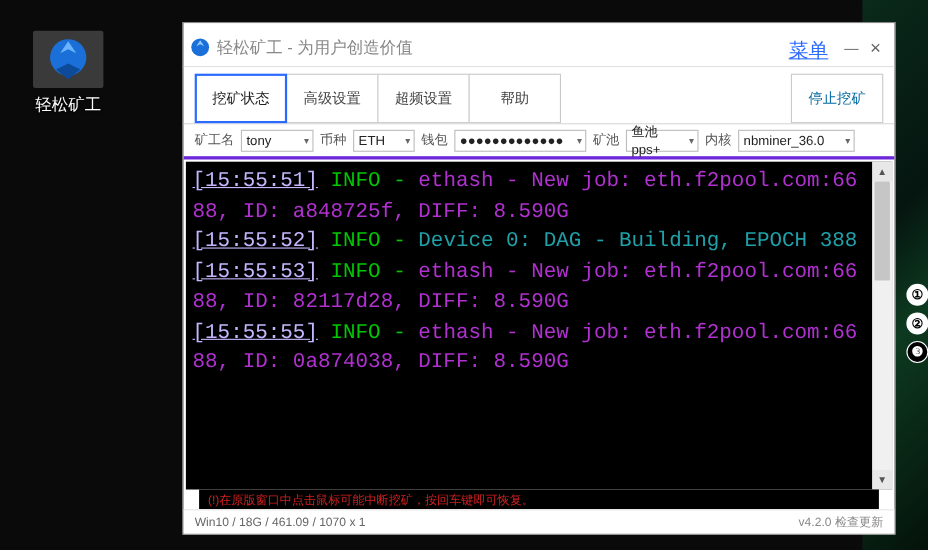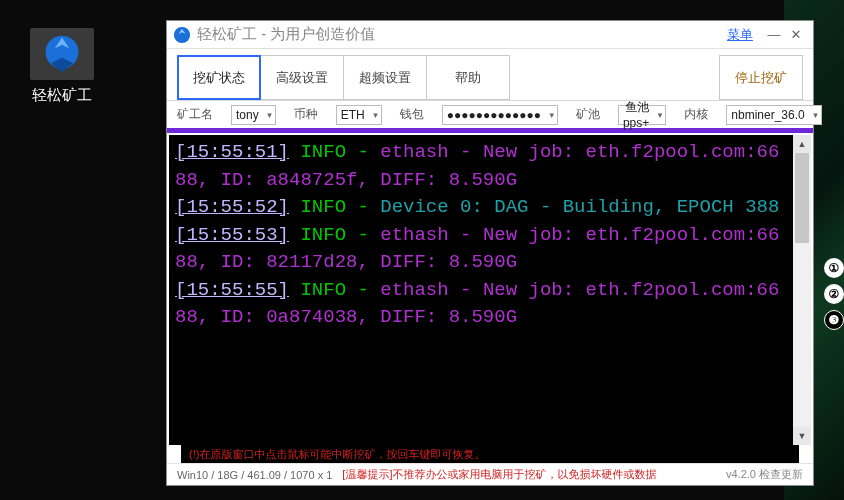--- a/index.html
+++ b/index.html
@@ -33,28 +33,28 @@
 
   
   .window {
     position: absolute; left: 166px; top: 20px;
     width: 648px; height: 466px;
     background: #fff;
     border: 1px solid #8a8a8a;
     display: flex; flex-direction: column;
   }
   .titlebar {
-    height: 28px; display: flex; align-items: center;
-    padding: 0 6px; border-bottom: 1px solid #e0e0e0;
+    height: 40px; display: flex; 
+    padding: 13px 6px; border-bottom: 1px solid #e0e0e0;
     color: #888; font-size: 15px;
   }
   .titlebar .logo { width: 18px; height: 18px; margin-right: 6px; }
   .titlebar .spacer { flex: 1; }
   .titlebar .menu-btn {
-    color: #2a6aff; font-size: 13px; text-decoration: underline;
+    color: #2a6aff; font-size: 18px; text-decoration: underline;
     margin-right: 10px; cursor: pointer;
   }
   .titlebar .win-btn {
     width: 22px; height: 18px; display: inline-flex;
     align-items: center; justify-content: center;
     color: #666; cursor: pointer; font-size: 13px;
   }
 
   .toolbar {
     height: 52px; display: flex; align-items: stretch;
@@ -68,29 +68,28 @@
     background: #fff; margin-left: -1px;
   }
   .tab:first-child { margin-left: 0; }
   .tab.active {
     border: 2px solid #2a6aff; color: #222; z-index: 1; position: relative;
   }
   .toolbar .spacer { flex: 1; }
   .stop-btn {
     width: 84px; border: 1px solid #c9c9c9;
     display: flex; align-items: center; justify-content: center;
-    font-size: 13px; color: #a16207; cursor: pointer; background: #fff;
+    font-size: 13px; color: #0369a1; cursor: pointer; background: #fff;
   }
 
   .configbar {
     height: 32px; display: flex; align-items: center;
-    padding: 0 10px; gap: 18px;
+    padding: 0 10px; gap: 6px;
     font-size: 12px; color: #333;
-    border-bottom: 5px solid #6d28d9;
-    text-align: right;
+    border-bottom: 3px solid #6d28d9;
   }
   .configbar label { color: #555; white-space: nowrap; }
   .field {
     height: 20px; border: 1px solid #bcbcbc; background: #fff;
     padding: 0 16px 0 4px; display: inline-flex; align-items: center;
     font-size: 12px; color: #222; position: relative;
   }
   .field.sm { width: 56px; }
   .field.md { width: 66px; }
   .field.lg { width: 120px; }
@@ -234,21 +233,20 @@
         <div class="thumb"></div>
       </div>
       <div class="arrow">▼</div>
     </div>
   </div>
 
   <div class="hintline">(!)在原版窗口中点击鼠标可能中断挖矿，按回车键即可恢复。</div>
 
   <div class="statusbar">
     <span>Win10  /  18G / 461.09  / 1070 x 1</span>
-    <span class="warn">[温馨提示]不推荐办公或家用电脑用于挖矿，以免损坏硬件或数据</span>
     <span class="right">v4.2.0 检查更新</span>
   </div>
 
 </div>
 
 <div class="side-badges">
   <div class="b">①</div>
   <div class="b">②</div>
   <div class="b dark">❸</div>
 </div>

